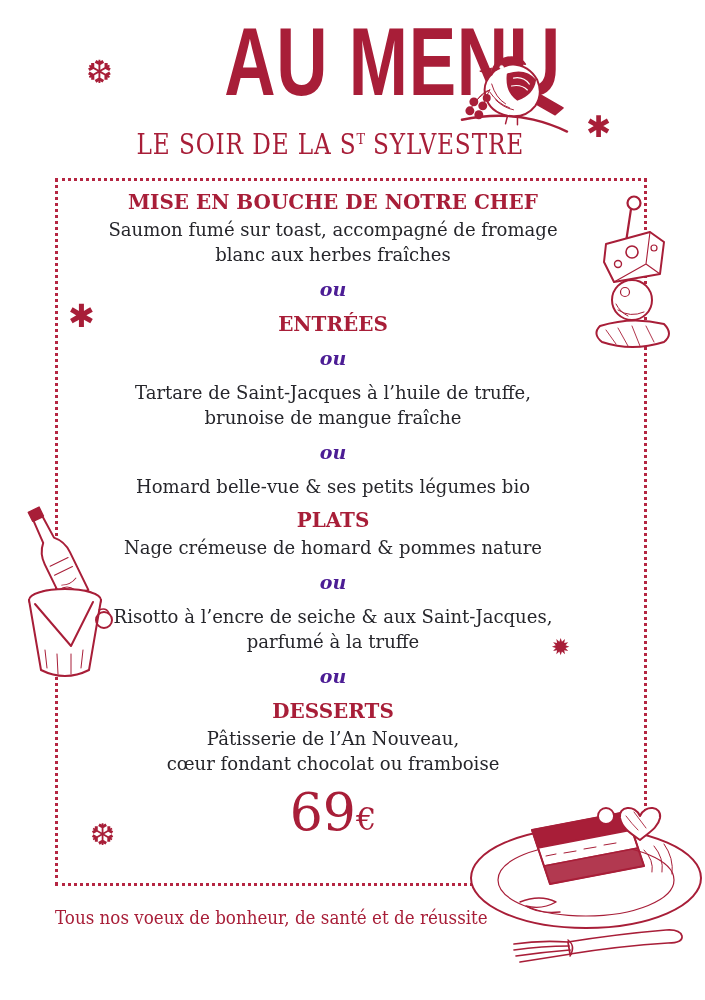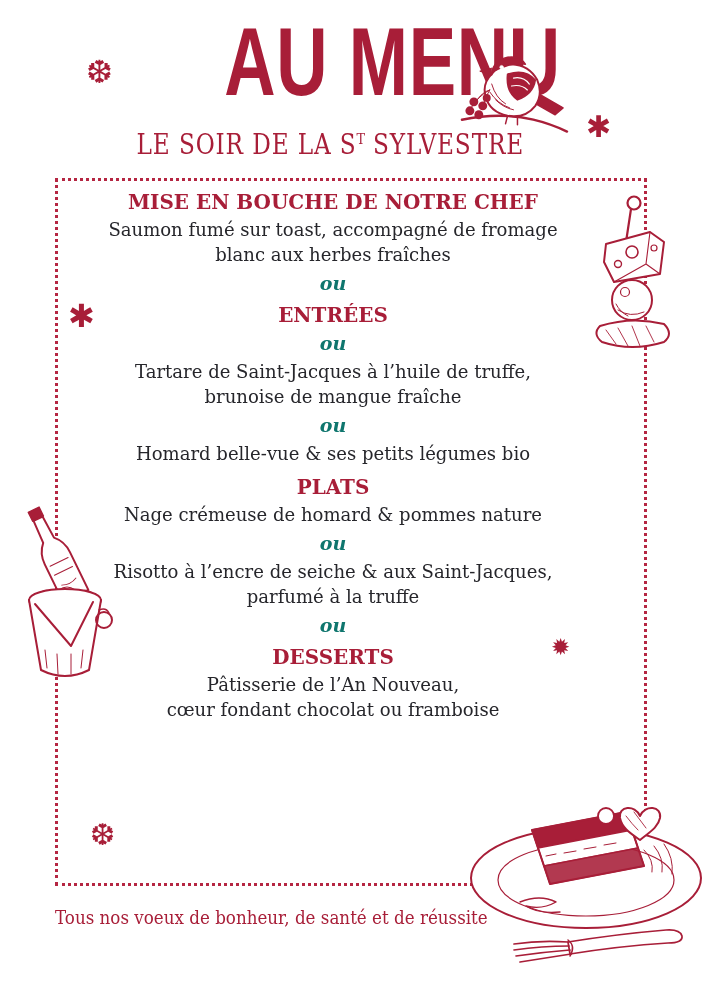--- a/index.html
+++ b/index.html
@@ -30,21 +30,21 @@
   .frame{position:absolute;left:55px;top:178px;width:592px;height:708px;
          border:3px dotted #b52642;box-sizing:border-box;z-index:1;}
   .menu{position:absolute;left:37px;top:178px;width:592px;z-index:2;text-align:center;
         padding-top:11px;}
   .section{margin-top:8px;}
   .section:first-child{margin-top:0;}
   .heading{font-size:21px;line-height:25px;font-weight:bold;color:#a81e38;margin-bottom:3px;
            transform:scaleX(0.95);transform-origin:50% 50%;white-space:nowrap;}
   .line{font-size:19px;line-height:25px;white-space:nowrap;
         transform:scaleX(0.95);transform-origin:50% 50%;}
-  .ou{font-size:19px;line-height:22px;margin:5px 0;color:#0f766e;
+  .ou{font-size:19px;line-height:22px;margin:11px 0;color:#4c1d95;
       font-style:italic;font-weight:bold;}
   .price-row{margin-top:10px;color:#a81e38;line-height:1;}
   .price-num{font-size:52px;}
   .price-cur{font-size:32px;}
 
   
   .footer{position:absolute;left:55px;top:906px;color:#a81e38;z-index:2;}
   .footer-inner{display:inline-block;transform:scaleX(0.88);transform-origin:0 50%;
       font-size:19px;white-space:nowrap;}
 
@@ -140,20 +140,23 @@
     </div>
 
     <div class="section">
       <div class="heading">DESSERTS</div>
       <div class="item">
         <div class="line">Pâtisserie de l’An Nouveau,</div>
         <div class="line">cœur fondant chocolat ou framboise</div>
       </div>
     </div>
 
+    <div class="price-row">
+      <span class="price-num">69</span><span class="price-cur">€</span>
+    </div>
   </div>
 
   <div class="deco deco-star-mid">✱</div>
   <div class="deco deco-sparkle">✹</div>
   <div class="deco deco-snow-price">❆</div>
 
   <svg class="illus illus-cheese" viewBox="0 0 100 165">
     <g fill="none" stroke="#a81e38" stroke-width="2" stroke-linecap="round" stroke-linejoin="round">
       <circle cx="54" cy="13" r="6.5" stroke-width="2.2"></circle>
       <path d="M51 19 L46 52" stroke-width="2.2"></path>

